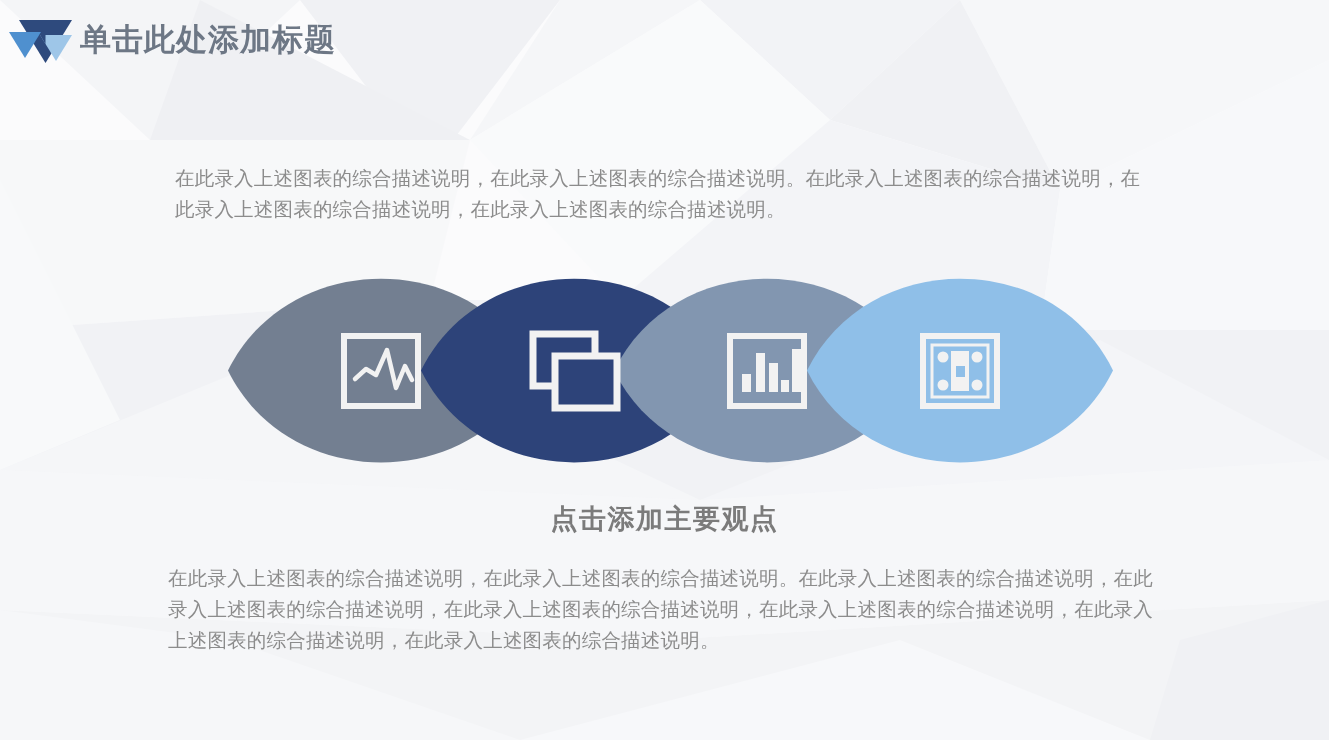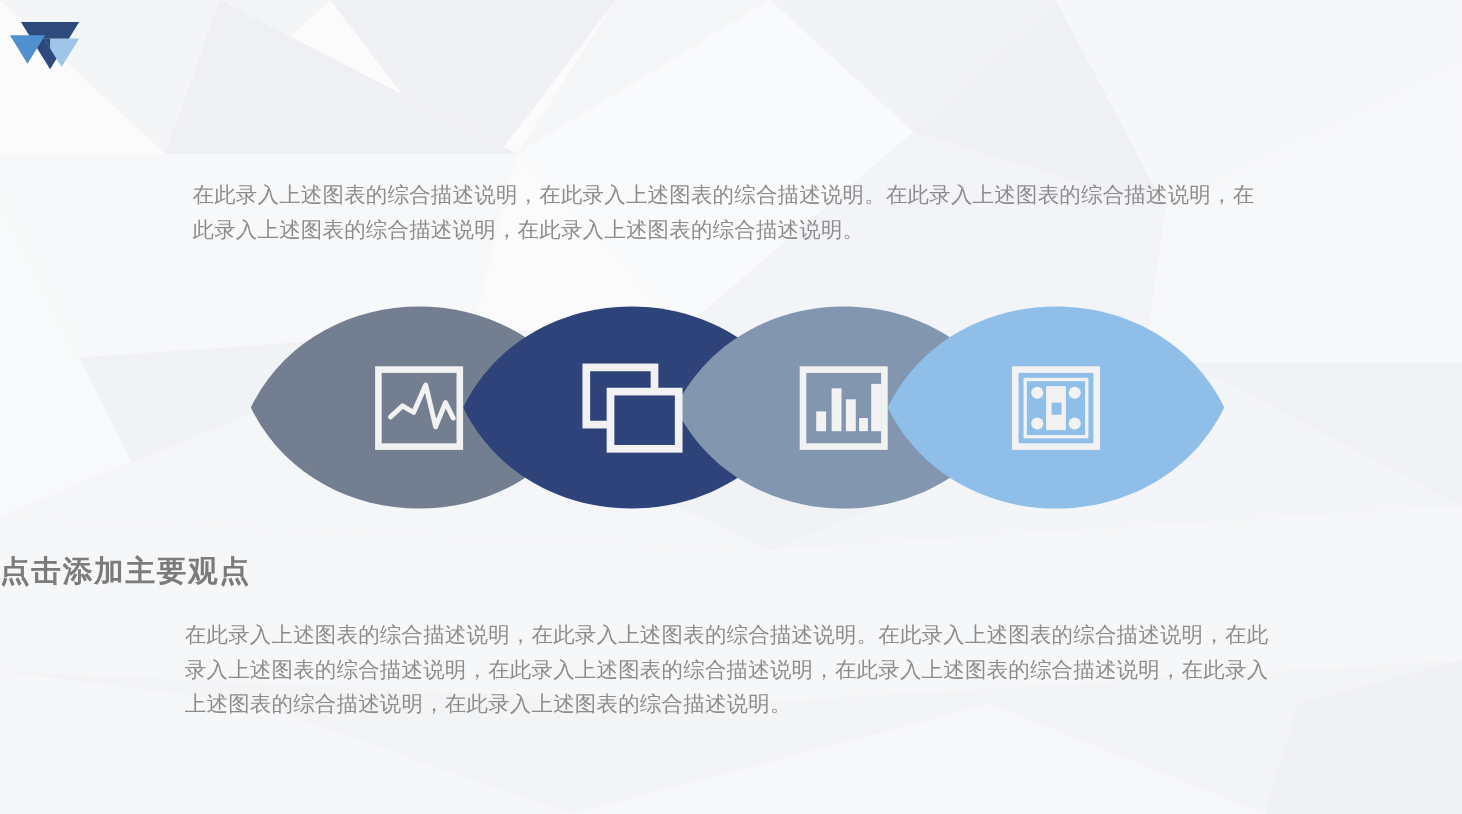--- a/index.html
+++ b/index.html
@@ -74,20 +74,21 @@
     width: 990px;
   }
 
   
   #main-heading {
     position: absolute;
     z-index: 4;
     left: 0;
     top: 501px;
     width: 1329px;
+    text-align: center;
     font-size: 27px;
     font-weight: bold;
     color: #7b7b7b;
     letter-spacing: 1.5px;
   }
 
   
   #petal-row {
     position: absolute;
     left: 0;
@@ -139,20 +140,21 @@
     <polygon points="520,740 900,640 1150,740" fill="#f7f8fa"></polygon>
   </svg>
 
   <div id="header">
     <svg id="logo-mark" viewBox="0 0 70 56">
       <polygon points="13,9 66,9 39.5,52" fill="#2e4a7d"></polygon>
       <polygon points="3,21 35,21 19,47" fill="#4f90cf"></polygon>
       <polygon points="34,24 66,24 50,50" fill="#9ec6e8"></polygon>
       <polygon points="34,24 39.5,24 39.5,33" fill="#2e4a7d"></polygon>
     </svg>
+    <div id="slide-title">单击此处添加标题</div>
   </div>
 
   <div id="para-top" class="para">在此录入上述图表的综合描述说明，在此录入上述图表的综合描述说明。在此录入上述图表的综合描述说明，在此录入上述图表的综合描述说明，在此录入上述图表的综合描述说明。</div>
 
   <div id="petal-row">
 
     <svg class="petal-svg" id="petal-shape-1" viewBox="0 0 306 245" style="left: 228px; z-index: 11;">
       <path d="M 0,122.5 C 60,0 246,0 306,122.5 C 246,245 60,245 0,122.5 Z" fill="#737f91"></path>
     </svg>
     <svg class="petal-icon" id="petal-icon-1" viewBox="0 0 306 245" style="left: 228px; z-index: 31;">

